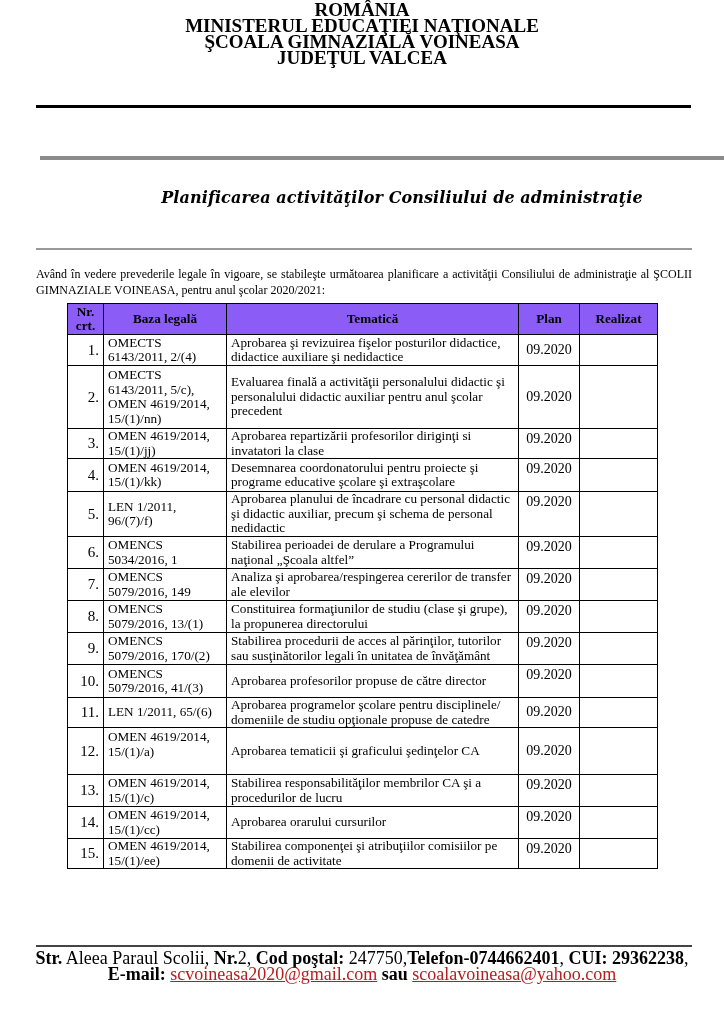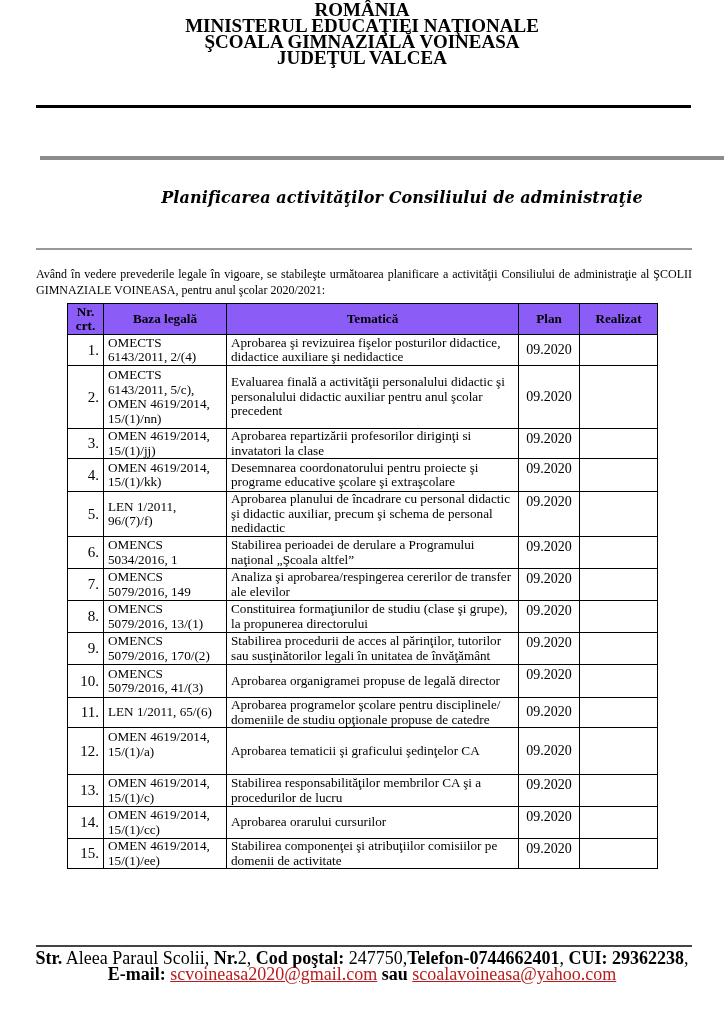--- a/index.html
+++ b/index.html
@@ -121,21 +121,21 @@
     <tr style="height:32px">
       <td class="nr">9.</td>
       <td class="baza">OMENCS 5079/2016, 170/(2)</td>
       <td class="tema">Stabilirea procedurii de acces al părinţilor, tutorilor sau susţinătorilor legali în unitatea de învăţământ</td>
       <td class="plan top">09.2020</td>
       <td></td>
     </tr>
     <tr style="height:33px">
       <td class="nr">10.</td>
       <td class="baza">OMENCS 5079/2016, 41/(3)</td>
-      <td class="tema">Aprobarea organigramei propuse de legală director</td>
+      <td class="tema">Aprobarea profesorilor propuse de către director</td>
       <td class="plan top">09.2020</td>
       <td></td>
     </tr>
     <tr style="height:27px">
       <td class="nr">11.</td>
       <td class="baza">LEN 1/2011, 65/(6)</td>
       <td class="tema">Aprobarea programelor şcolare pentru disciplinele/ domeniile de studiu opţionale propuse de catedre</td>
       <td class="plan">09.2020</td>
       <td></td>
     </tr>

